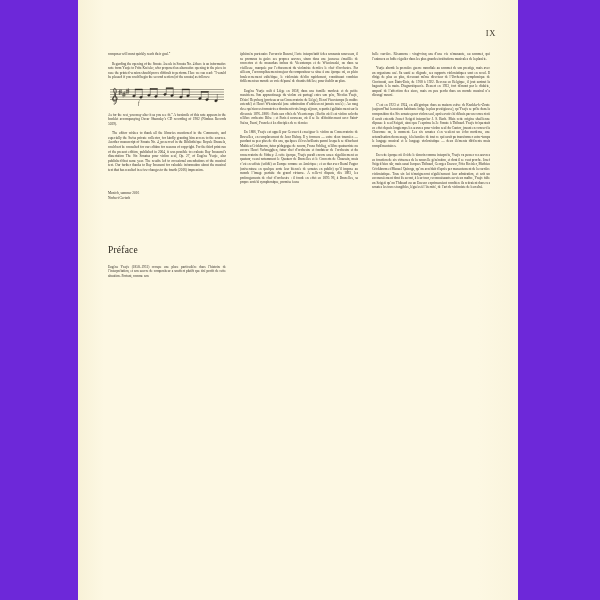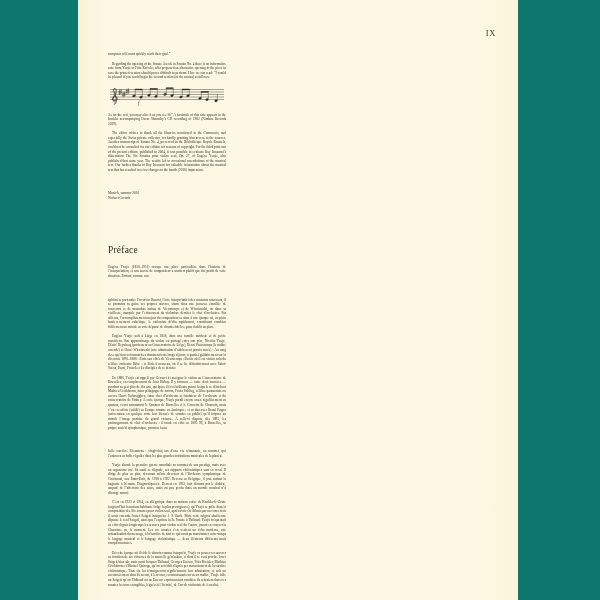--- a/index.html
+++ b/index.html
@@ -11,21 +11,21 @@
     overflow: hidden;
   }
   body {
     font-family: "Liberation Serif", serif;
   }
 
   #scan-root {
     position: relative;
     width: 600px;
     height: 600px;
-    background: #0f766e;
+    background: #6d28d9;
   }
 
   
   #paper {
     position: absolute;
     left: 78px;
     top: 0px;
     width: 440px;
     height: 600px;
     background: #fdf8e3;
@@ -56,21 +56,20 @@
 
   
   #columns {
     position: absolute;
     left: 30px;
     top: 52px;
     width: 382px;
     display: flex;
     gap: 14px;
     align-items: flex-start;
-    flex-direction: column;
   }
   .col {
     width: 118px;
     flex: 0 0 118px;
   }
 
   
   p.para {
     margin: 0 0 5.0px 0;
     font-family: "Liberation Serif", serif;

